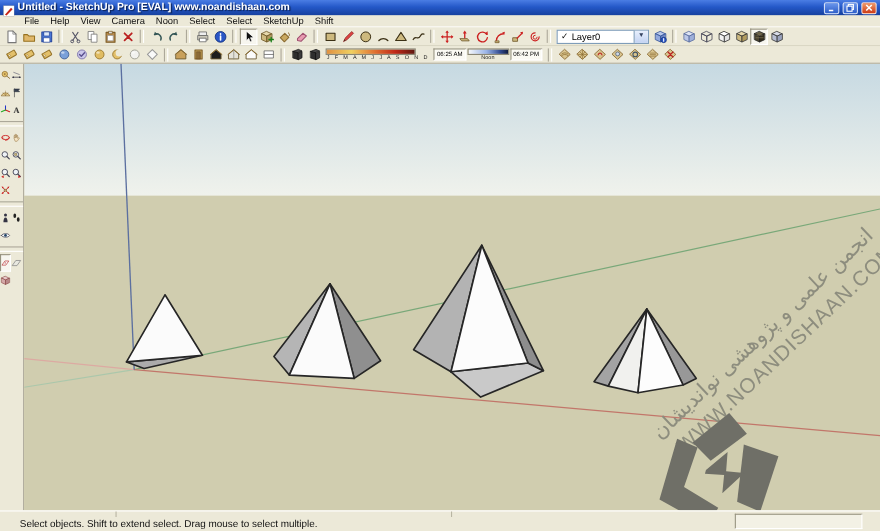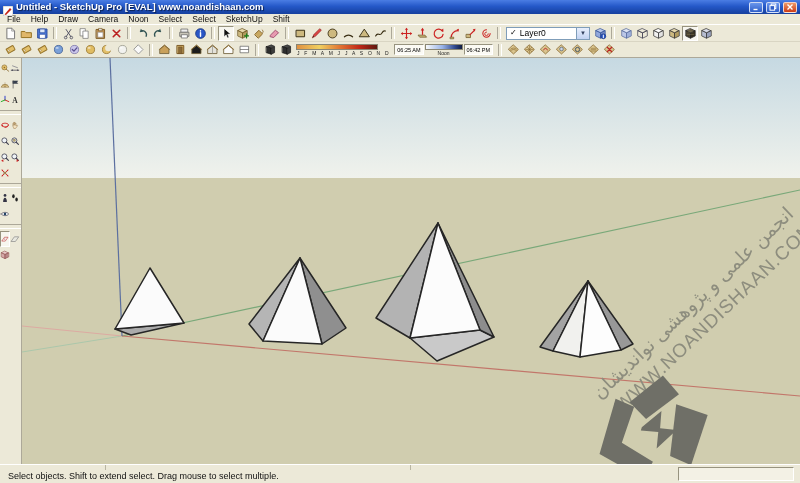--- a/index.html
+++ b/index.html
@@ -11,21 +11,21 @@
   .appicon{width:10px;height:10px;flex:0 0 auto}
   .title{color:#fff;font-size:9.5px;font-weight:bold;flex:1;white-space:nowrap;
          text-shadow:1px 1px 1px #0a1f4e;line-height:14px}
   .winbtn{width:14px;height:11px;border-radius:2px;border:1px solid rgba(255,255,255,.75);
           display:flex;align-items:center;justify-content:center;box-sizing:border-box}
   .winbtn.minb,.winbtn.maxb{background:linear-gradient(#6a96ec,#2e5ec8)}
   .winbtn.closeb{background:linear-gradient(#ef9a68,#cc3a16)}
   .winbtn svg{width:8px;height:8px}
   
   .menubar{height:10px;border-bottom:1px solid #ffffff;display:flex;align-items:center;
-           padding-left:2px;background:#ece9d8}
+           padding-left:17px;background:#ece9d8}
   .menuitem{font-size:8.5px;padding:0 5px;color:#111;line-height:10px;cursor:default}
   
   .toolbar{display:flex;align-items:center;background:#ece9d8;padding-left:2px}
   .tb1{height:16px;border-bottom:1px solid #d9d5c3}
   .tb2{height:15px;border-bottom:1px solid #aca899}
   .grp{display:flex;align-items:center}
   .sep{width:2px;height:12px;border-left:1px solid #aca899;border-right:1px solid #ffffff;margin:0 3px}
   .icn{width:16px;height:15px;display:inline-flex;align-items:center;justify-content:center;
        border:1px solid transparent;box-sizing:border-box}
   .icn svg{width:13px;height:13px;display:block}
@@ -55,21 +55,21 @@
   .palette{width:21px;border-right:1px solid #aca899;background:#ece9d8;display:flex;
            flex-wrap:wrap;align-content:flex-start;padding-top:2px}
   .palette .icn{width:10px;height:16px;border:none}
   .palette .icn.pressed{border:1px solid;border-color:#97937f #fff #fff #97937f;background:#f7f6ef}
   .palette .icn svg{width:10px;height:10px}
   .pdiv{width:21px;height:3px;border-top:1px solid #aca899;border-bottom:1px solid #ffffff;margin:2px 0}
   .canvas{position:relative;width:778px;height:406px;background:#d0cdaf}
   .canvas svg{display:block}
   
   .statusbar{height:18px;border-top:1px solid #ffffff;background:#ece9d8;display:flex;
-             align-items:flex-end;padding:0 6px;position:relative;box-sizing:content-box}
+             align-items:flex-end;padding:0 16px;position:relative;box-sizing:content-box}
   .statusmsg{flex:1;font-size:9px;color:#111;padding:0 2px 2px 2px;white-space:nowrap}
   .vcb{width:114px;height:12px;margin-bottom:2px;border:1px solid;
        border-color:#97937f #fff #fff #97937f;background:#f3f1e5}
   .stick{position:absolute;top:0;width:1px;height:5px;background:#b8b5a2}
 </style>
 </head>
 <body>
 
 <div>
 
@@ -95,21 +95,21 @@
     <span class="winbtn closeb">
       <svg viewBox="0 0 8 8">
           <path d="M1.5 1.5l5 5M6.5 1.5l-5 5" stroke="#fff" stroke-width="1.4"></path>
         </svg>
     </span>
   </div>
 
   <div class="menubar" id="menubar">
       <span class="menuitem">File</span>
       <span class="menuitem">Help</span>
-      <span class="menuitem">Draw</span>
+      <span class="menuitem">View</span>
       <span class="menuitem">Camera</span>
       <span class="menuitem">Noon</span>
       <span class="menuitem">Select</span>
       <span class="menuitem">Select</span>
       <span class="menuitem">SketchUp</span>
       <span class="menuitem">Shift</span>
     </div>
 
   <div class="toolbar tb1">
     <span class="grp">

